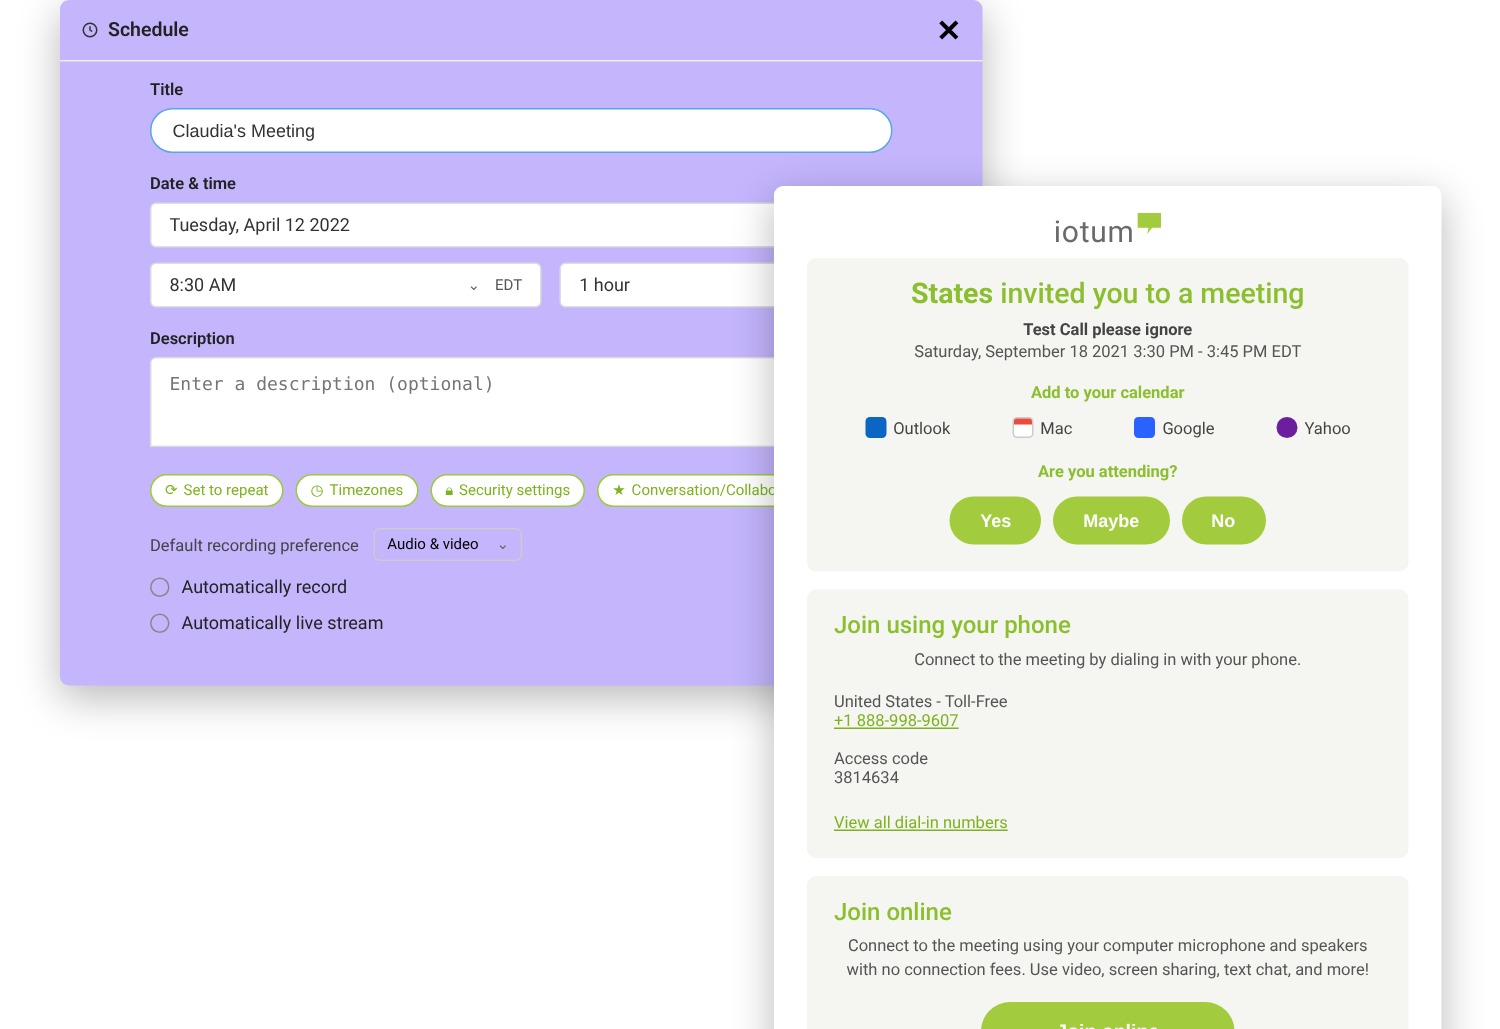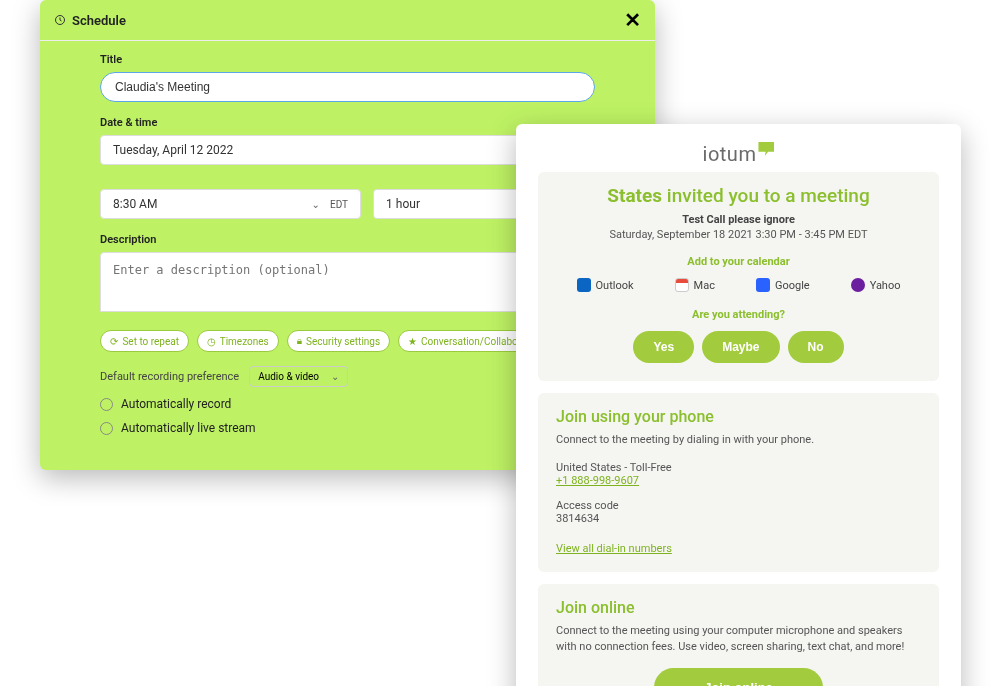--- a/index.html
+++ b/index.html
@@ -11,21 +11,21 @@
     position: relative;
     overflow: hidden;
   }
 
   
   .schedule-panel {
     position: absolute;
     left: 40px;
     top: 0px;
     width: 615px;
-    background: #bef264;
+    background: #c4b5fd;
     border-radius: 6px;
     box-shadow: 0 8px 28px rgba(0,0,0,0.28);
     padding-bottom: 35px;
   }
   .schedule-header {
     display: flex;
     align-items: center;
     justify-content: space-between;
     padding: 10px 14px 10px 14px;
     border-bottom: 1px solid #eee;
@@ -66,21 +66,21 @@
     border-radius: 16px;
     padding: 7px 14px;
     font-size: 12px;
     color: #333;
     outline: none;
     background: #fff;
   }
   .row {
     display: flex;
     gap: 12px;
-    margin-top: 24px;
+    margin-top: 10px;
   }
   .select-box {
     border: 1px solid #ddd;
     border-radius: 4px;
     padding: 7px 12px;
     font-size: 12px;
     color: #333;
     background: #fff;
     display: flex;
     align-items: center;
@@ -272,20 +272,21 @@
     font-size: 16px;
     color: #8bbf2e;
     font-weight: 500;
     margin-bottom: 6px;
   }
   .join-desc {
     font-size: 11px;
     color: #555;
     margin-bottom: 14px;
     line-height: 1.4;
+    text-align: center;
   }
   .dial-row {
     display: flex;
     justify-content: space-between;
     font-size: 11px;
     color: #555;
     margin-bottom: 12px;
     flex-direction: column;
   }
   .phone-link {

